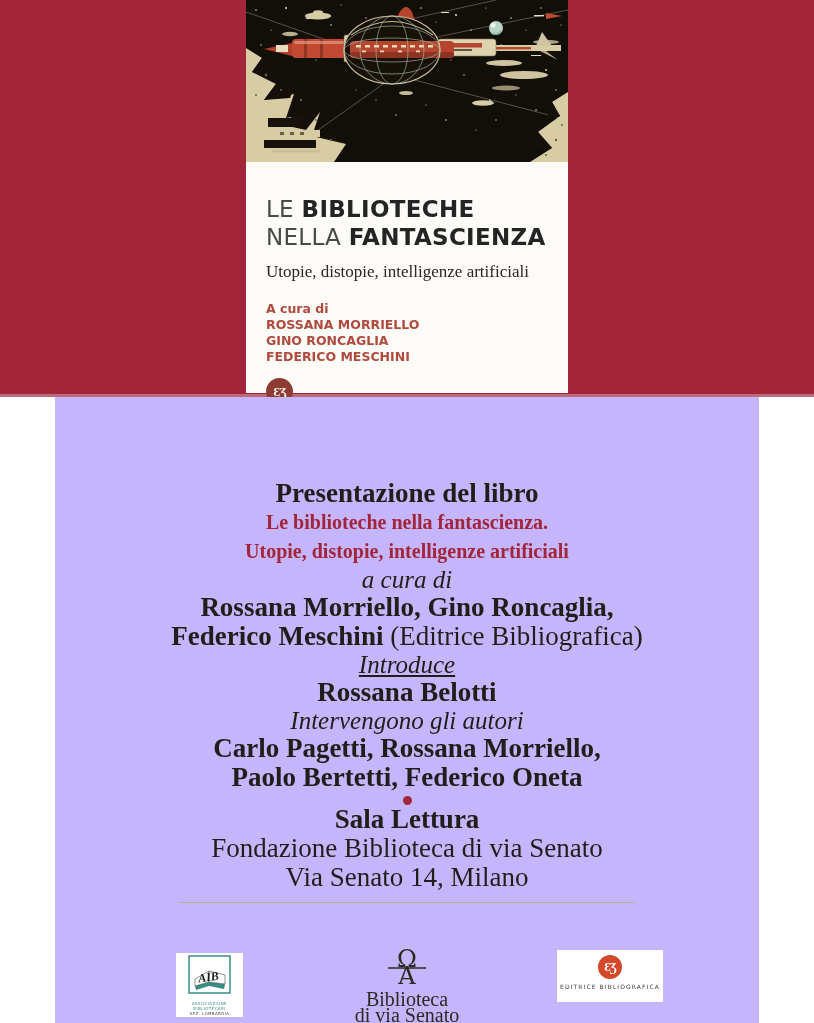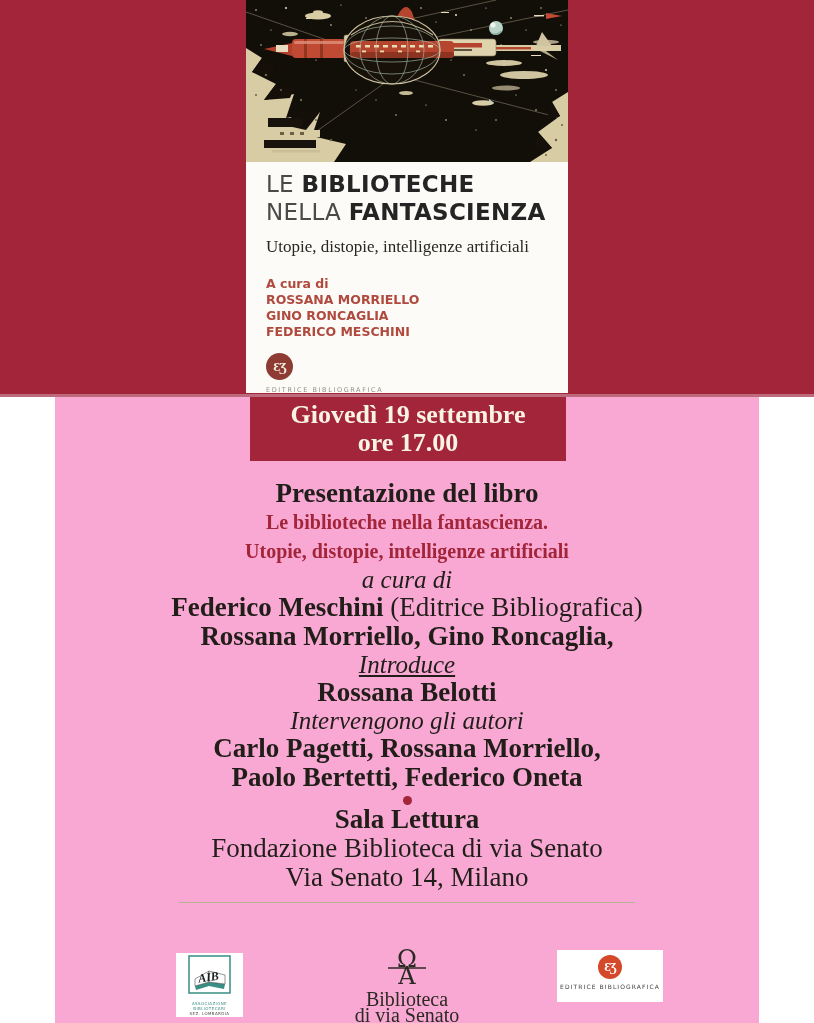--- a/index.html
+++ b/index.html
@@ -6,36 +6,36 @@
   .page { position:relative; width:814px; height:1023px; background:#ffffff; overflow:hidden;
           font-family:"Liberation Serif", serif; }
 
   
   .top-red   { position:absolute; left:0; top:0; width:814px; height:394px; background:#a32539; }
   .pink-line { position:absolute; left:0; top:394px; width:814px; height:3px; background:#bd6a7c; }
 
   
   .cover { position:absolute; left:246px; top:0; width:322px; height:393px; background:#fcfbf7; }
   .cover-art { display:block; width:322px; height:162px; }
-  .cover-body { padding:8px 14px 0 20px; }
+  .cover-body { padding:8px 14px 0 20px;margin-top:25px; }
   .cover-title { font-family:"DejaVu Sans", sans-serif; font-size:23px; line-height:28px;
                  color:#4a4a4a; letter-spacing:0.3px; }
   .cover-title .bold { font-weight:bold; color:#242424; }
   .cover-subtitle { margin-top:11px; font-size:17px; color:#2a2622; }
   .cover-curators { margin-top:19px; font-family:"DejaVu Sans", sans-serif; font-size:12.5px;
                     font-weight:bold; line-height:16px; color:#b04a3e; }
   .cover-pub { margin-top:13px; }
   .eb-circle { border-radius:50%; display:flex; align-items:center; justify-content:center;
                font-family:Liberation Serif, serif; font-weight:bold; letter-spacing:-1px; }
   .eb-circle.maroon { width:27px; height:27px; background:#8e3c33; color:#f4efe4; font-size:13px; }
   .cover-pub-name { margin-top:6px; font-family:"DejaVu Sans", sans-serif; font-size:6.5px;
                     letter-spacing:1.6px; color:#93918a; }
 
   
-  .paper  { position:absolute; left:55px; top:397px; width:704px; height:626px; background:#f9a8d4; }
+  .paper  { position:absolute; left:55px; top:397px; width:704px; height:626px; background:#c4b5fd; }
   .banner { position:absolute; left:250px; top:397px; width:316px; height:64px; background:#a32539;
             color:#f9f3e6; text-align:center; font-weight:bold; font-size:26px; line-height:28px;
             padding-top:4px; box-sizing:border-box; }
 
   
   .content { padding-top:81px; text-align:center; color:#211e19; }
   .content p { margin:0; }
   .p-intro { font-size:27px; font-weight:bold; line-height:30px; }
   .p-red   { font-size:20px; font-weight:bold; line-height:29px; color:#a32539; }
   .p-it    { font-size:25px; font-style:italic; line-height:27px; }
@@ -232,39 +232,35 @@
       </div>
     </div>
   </div>
 
   <div class="paper">
     <div class="content">
       <p class="p-intro">Presentazione del libro</p>
       <p class="p-red">Le biblioteche nella fantascienza.</p>
       <p class="p-red">Utopie, distopie, intelligenze artificiali</p>
       <p class="p-it mt12">a cura di</p>
+      <p class="p-b">Rossana Morriello, Gino Roncaglia,</p>
       <p class="p-b"><span>Federico Meschini</span><span class="reg"> (Editrice Bibliografica)</span></p>
-      <p class="p-b">Rossana Morriello, Gino Roncaglia,</p>
       <p class="p-it mt8">Introduce</p>
       <p class="p-b">Rossana Belotti</p>
       <p class="p-it mt10">Intervengono gli autori</p>
       <p class="p-b">Carlo Pagetti, Rossana Morriello,</p>
       <p class="p-b">Paolo Bertetti, Federico Oneta</p>
       <div class="dot"></div>
       <p class="p-b mt3">Sala Lettura</p>
       <p class="p-r">Fondazione Biblioteca di via Senato</p>
       <p class="p-r">Via Senato 14, Milano</p>
       <div class="divider"></div>
     </div>
   </div>
 
-  <div class="banner">
-    <div>Giovedì 19 settembre</div>
-    <div>ore 17.00</div>
-  </div>
 
   <div class="logo-aib">
     <svg width="67" height="44" viewBox="0 0 67 44">
       <rect x="13" y="3" width="41" height="37" fill="#ffffff" stroke="#3a8d85" stroke-width="1.5"></rect>
       <path d="M19,33 L33,29 L49,31 L48,36 L33,33 L20,37 Z" fill="#3a8d85"></path>
       <polygon points="19,26 33,18 33,29 19,33" fill="#ffffff" stroke="#2a2a2a" stroke-width="0.5"></polygon>
       <polygon points="33,18 49,22 49,31 33,29" fill="#ffffff" stroke="#2a2a2a" stroke-width="0.5"></polygon>
       <text x="33" y="28" text-anchor="middle" font-family="Liberation Serif, serif" font-style="italic" font-weight="bold" font-size="12" fill="#17201f" transform="rotate(-8 33 28)">AIB</text>
     </svg>
     <div class="aib-t teal">ASSOCIAZIONE</div>

